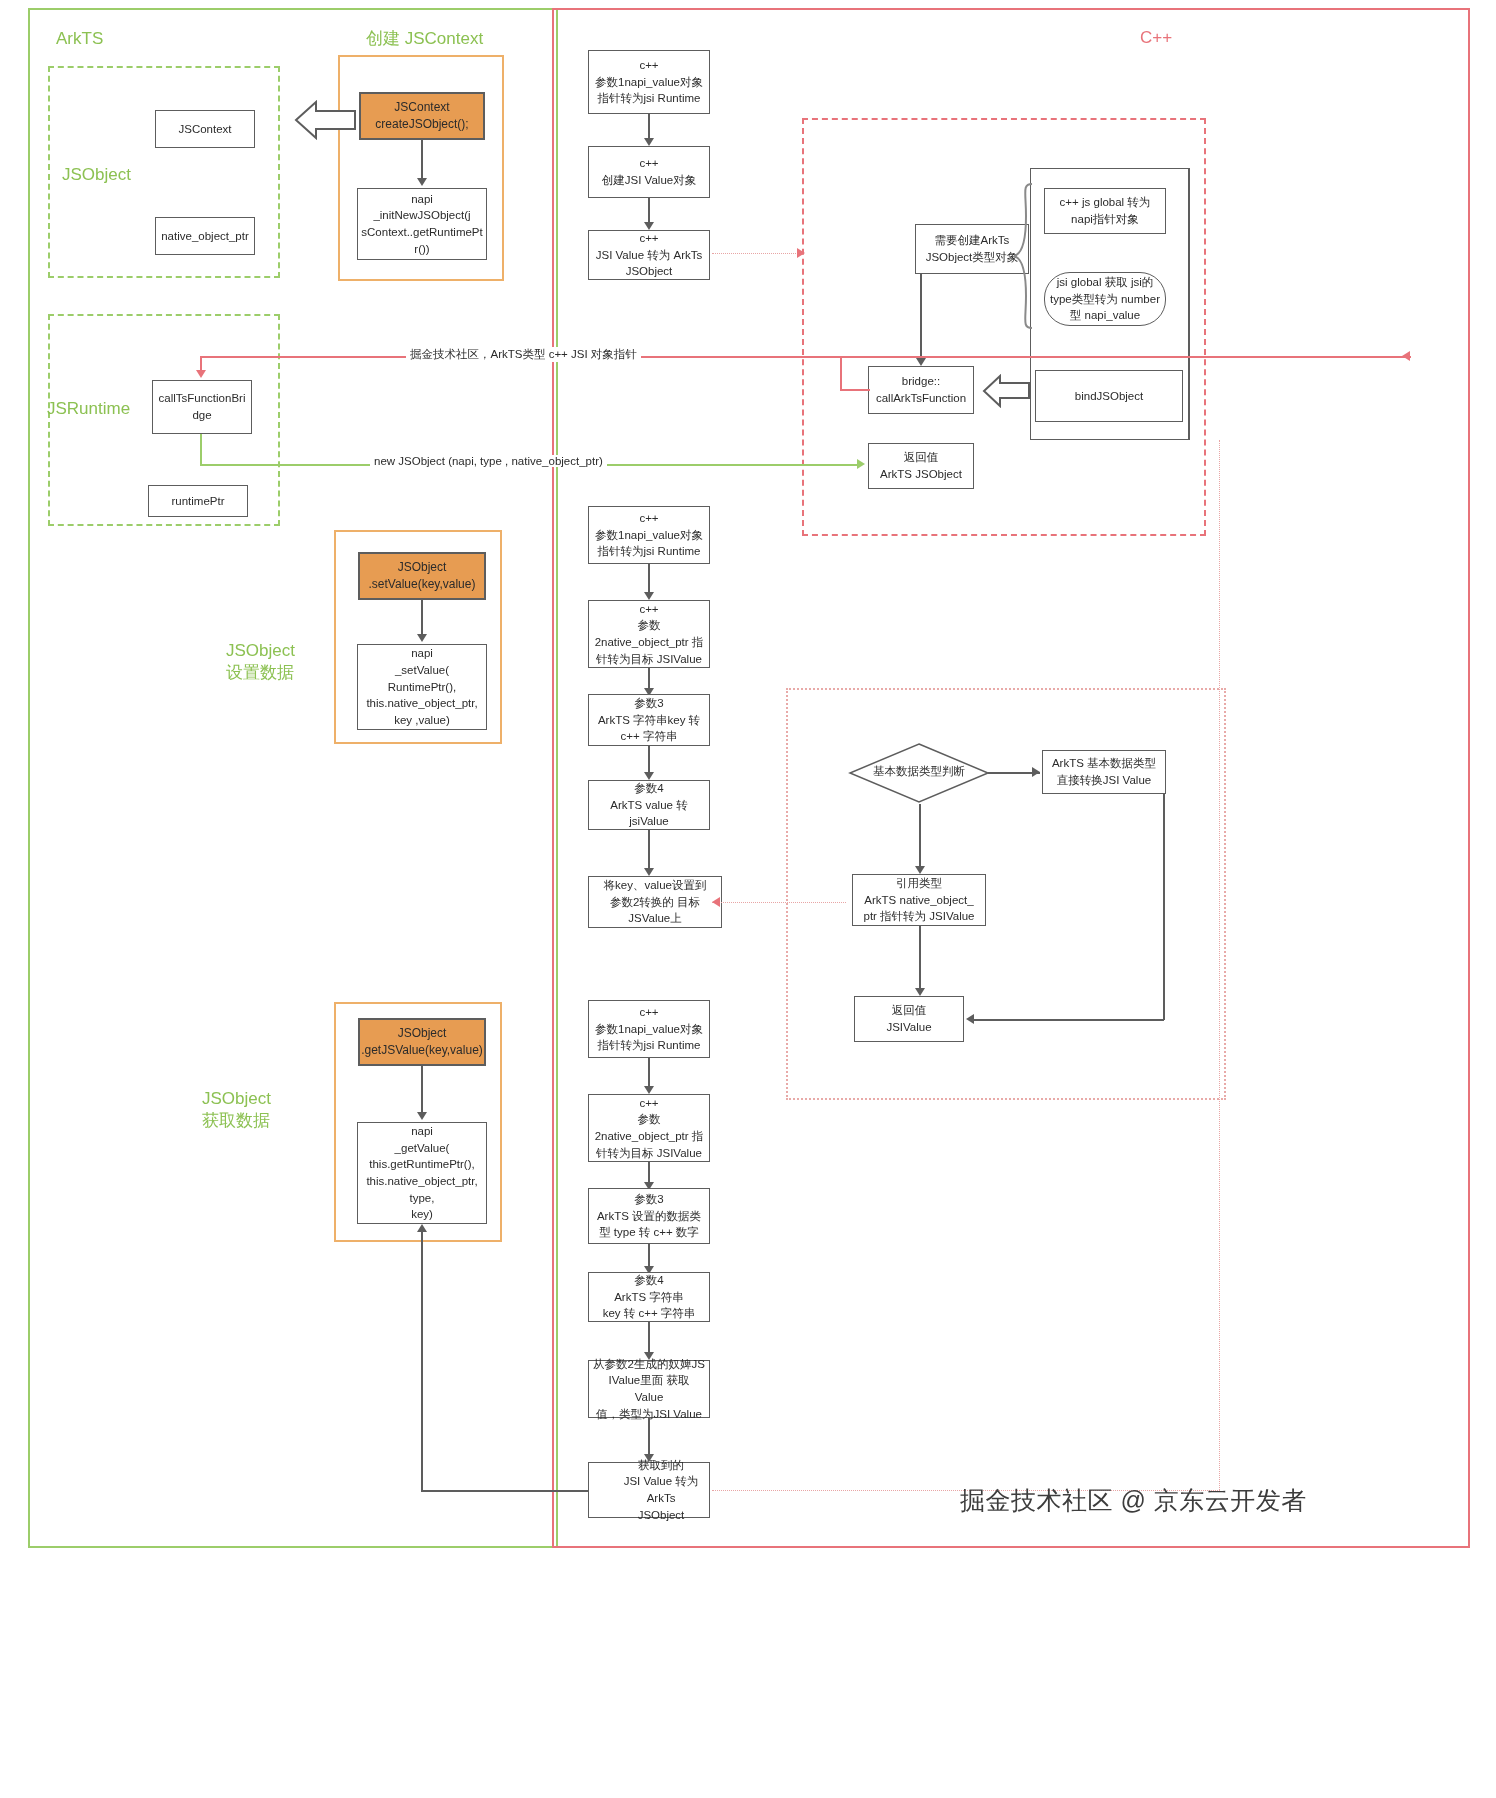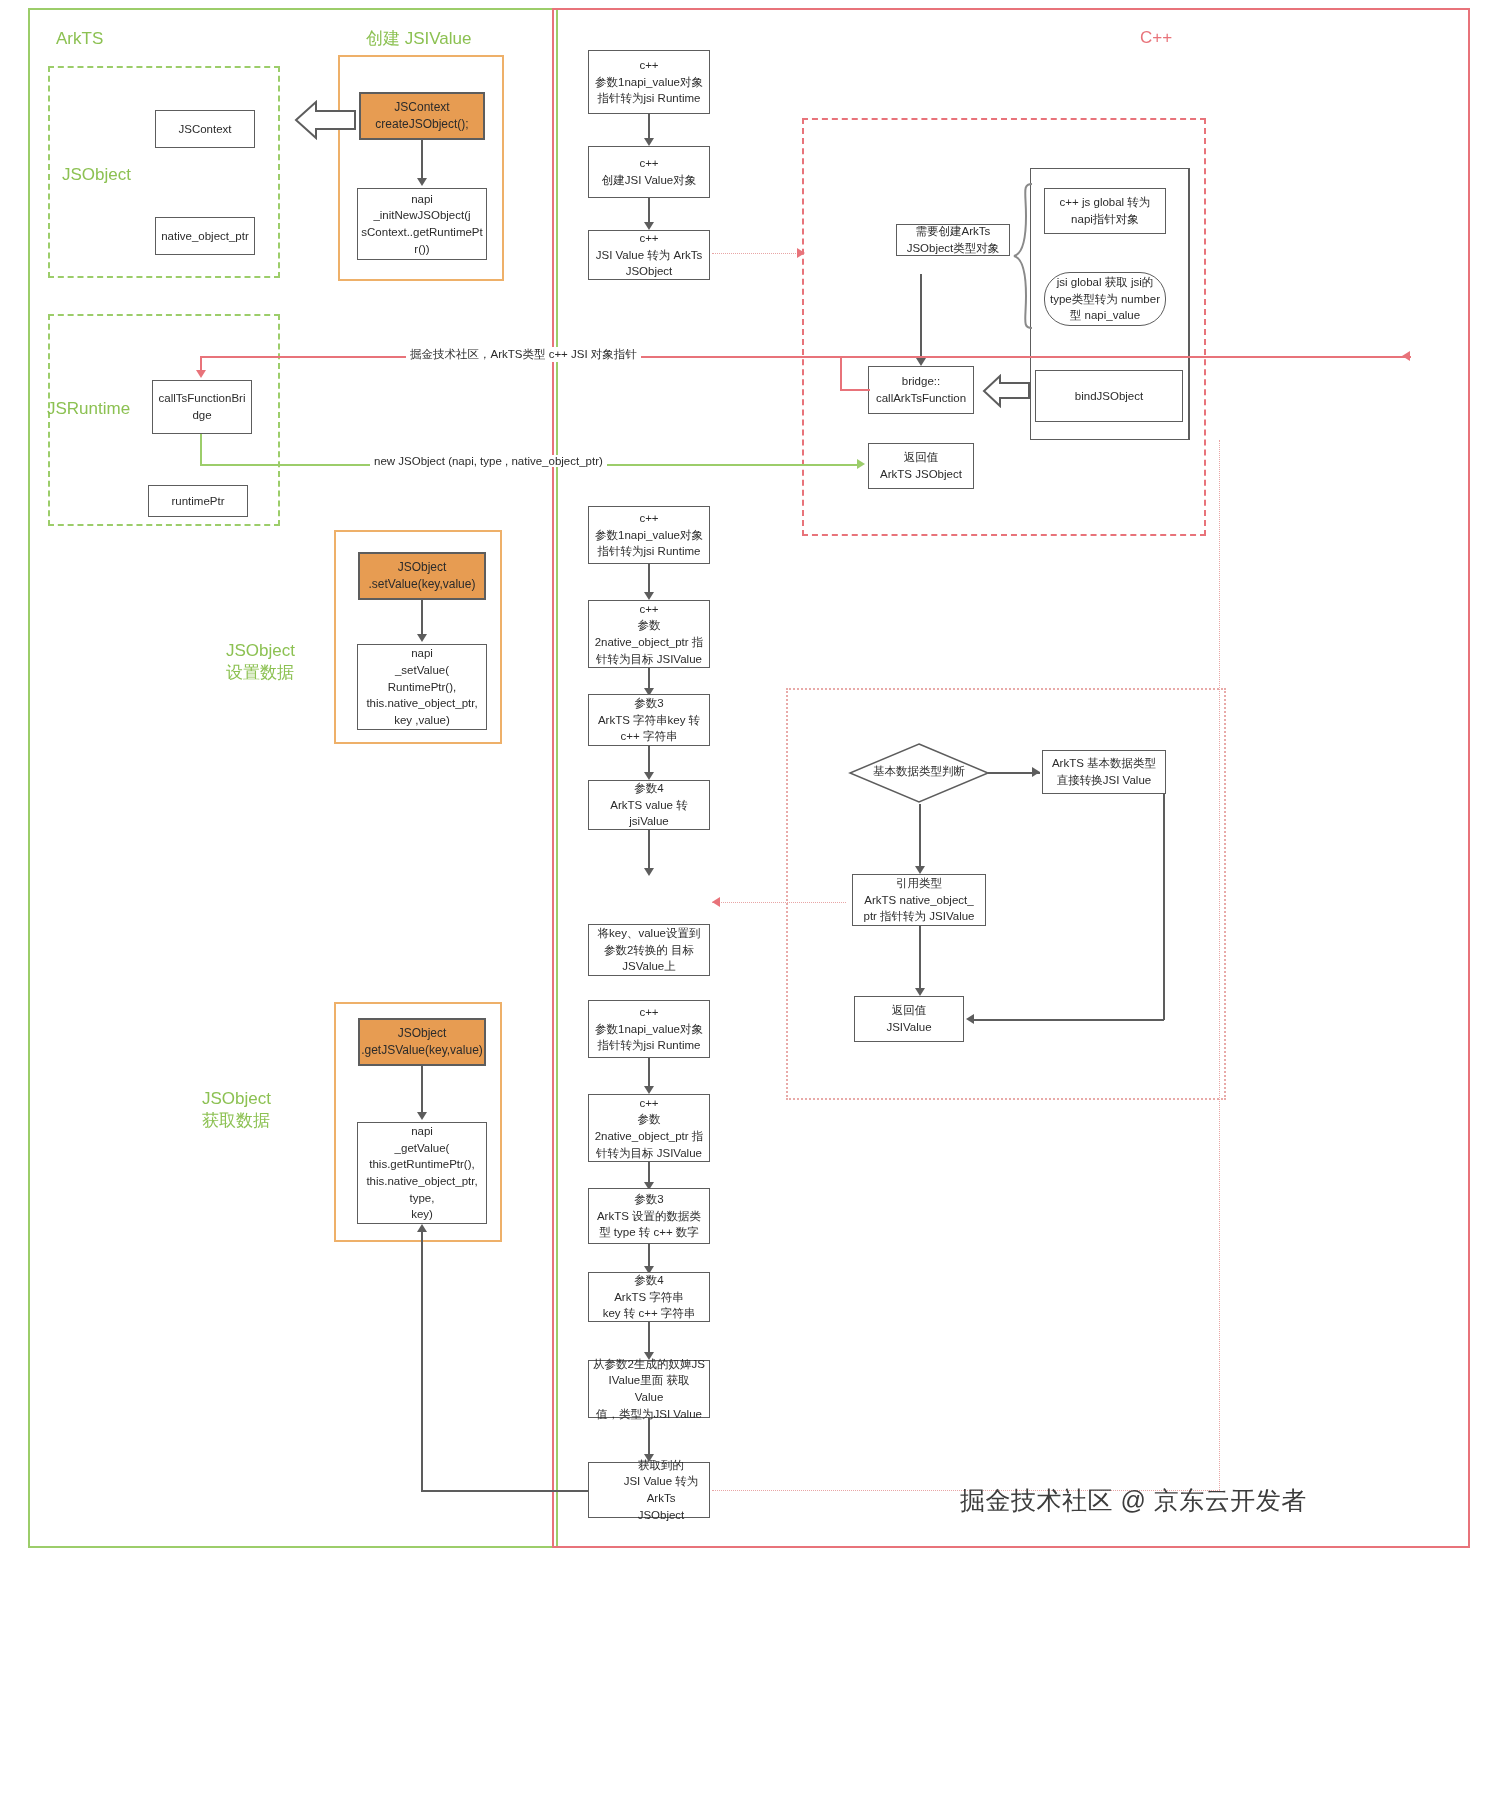--- a/index.html
+++ b/index.html
@@ -51,21 +51,21 @@
 </head>
 <body>
 
 <div id="stage">
 
   <div class="abs region-arkts" style="left:28px;top:8px;width:530px;height:1540px;"></div>
   <div class="abs region-cpp" style="left:552px;top:8px;width:918px;height:1540px;"></div>
 
   <div class="abs lbl-green" style="left:56px;top:28px;">ArkTS</div>
   <div class="abs lbl-red" style="left:1140px;top:28px;">C++</div>
-  <div class="abs lbl-green" style="left:366px;top:28px;">创建 JSIValue</div>
+  <div class="abs lbl-green" style="left:366px;top:28px;">创建 JSContext</div>
 
   <div class="abs region-dashed-green" style="left:48px;top:66px;width:232px;height:212px;"></div>
   <div class="abs lbl-green" style="left:62px;top:164px;">JSObject</div>
   <div class="abs node" style="left:155px;top:110px;width:100px;height:38px;">JSContext</div>
   <div class="abs node" style="left:155px;top:217px;width:100px;height:38px;">native_object_ptr</div>
 
   <div class="abs region-dashed-green" style="left:48px;top:314px;width:232px;height:212px;"></div>
   <div class="abs lbl-green" style="left:47px;top:398px;">JSRuntime</div>
   <div class="abs node" style="left:152px;top:380px;width:100px;height:54px;">callTsFunctionBri
 dge</div>
@@ -123,21 +123,21 @@
   <div class="abs arw-d" style="left:644px;top:222px;"></div>
   <div class="abs node" style="left:588px;top:230px;width:122px;height:50px;">c++
 JSI Value 转为 ArkTs
 JSObject</div>
 
   <div class="abs dotline" style="left:712px;top:253px;width:86px;"></div>
   <div class="abs arw-r dotr" style="left:797px;top:248px;"></div>
 
   <div class="abs region-dashed-red" style="left:802px;top:118px;width:404px;height:418px;"></div>
 
-  <div class="abs node" style="left:896px;top:224px;width:114px;height:32px;">需要创建ArkTs
+  <div class="abs node" style="left:915px;top:224px;width:114px;height:50px;">需要创建ArkTs
 JSObject类型对象</div>
   <div class="abs vline" style="left:920px;top:274px;height:88px;"></div>
   <div class="abs arw-d" style="left:916px;top:358px;"></div>
   <div class="abs node" style="left:868px;top:366px;width:106px;height:48px;">bridge::
 callArkTsFunction</div>
   <div class="abs node" style="left:868px;top:443px;width:106px;height:46px;">返回值
 ArkTS JSObject</div>
 
   <div class="abs" style="left:1030px;top:168px;width:160px;height:272px;border:1.5px solid #5d5d5d;border-right:none;"></div>
   <div class="abs" style="left:1188px;top:168px;width:2px;height:272px;background:#5d5d5d;"></div>
@@ -185,21 +185,21 @@
   <div class="abs node" style="left:588px;top:694px;width:122px;height:52px;">参数3
 ArkTS 字符串key 转
 c++ 字符串</div>
   <div class="abs vline" style="left:648px;top:746px;height:30px;"></div>
   <div class="abs arw-d" style="left:644px;top:772px;"></div>
   <div class="abs node" style="left:588px;top:780px;width:122px;height:50px;">参数4
 ArkTS value 转
 jsiValue</div>
   <div class="abs vline" style="left:648px;top:830px;height:42px;"></div>
   <div class="abs arw-d" style="left:644px;top:868px;"></div>
-  <div class="abs node" style="left:588px;top:876px;width:122px;height:52px;margin-top:48px;">将key、value设置到
+  <div class="abs node" style="left:588px;top:876px;width:134px;height:52px;">将key、value设置到
 参数2转换的 目标
 JSValue上</div>
 
   <div class="abs dotline" style="left:712px;top:902px;width:134px;"></div>
   <div class="abs arw-l" style="left:712px;top:897px;border-right-color:#e8737a;"></div>
 
   <div class="abs region-dotted-red" style="left:786px;top:688px;width:440px;height:412px;"></div>
 
   <svg class="abs" style="left:848px;top:742px;" width="142" height="62" viewBox="0 0 142 62">
     <polygon points="71,2 140,31 71,60 2,31" fill="#ffffff" stroke="#5d5d5d" stroke-width="1.5"></polygon>

